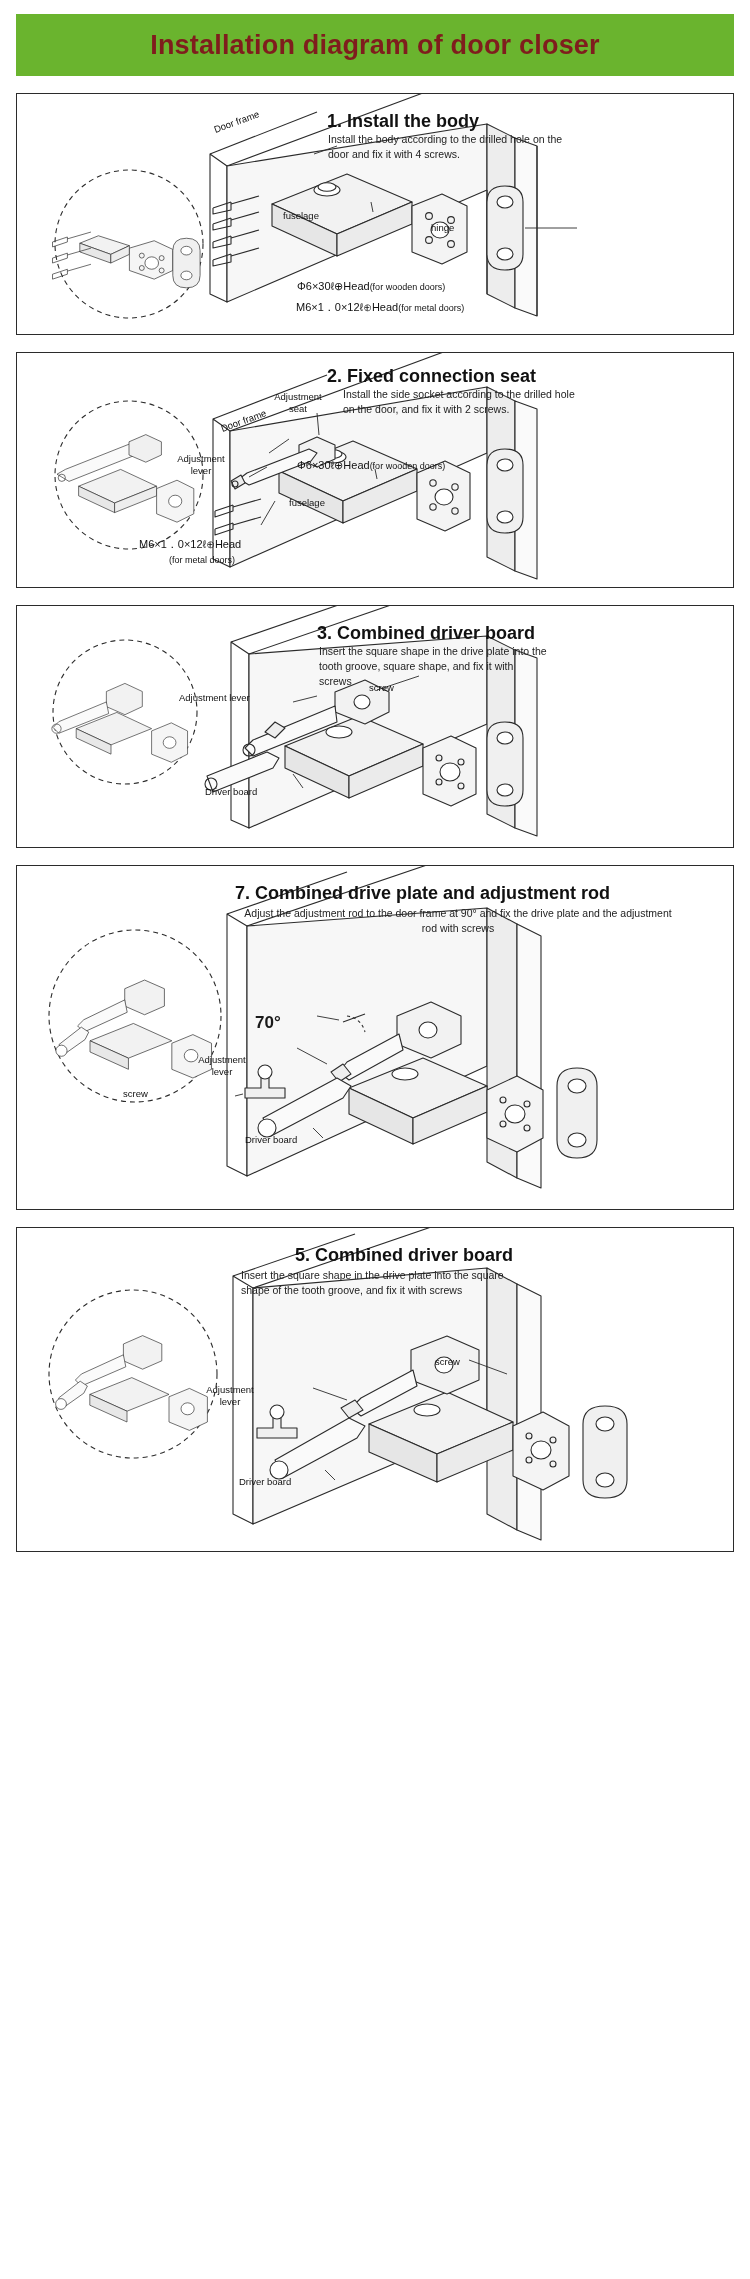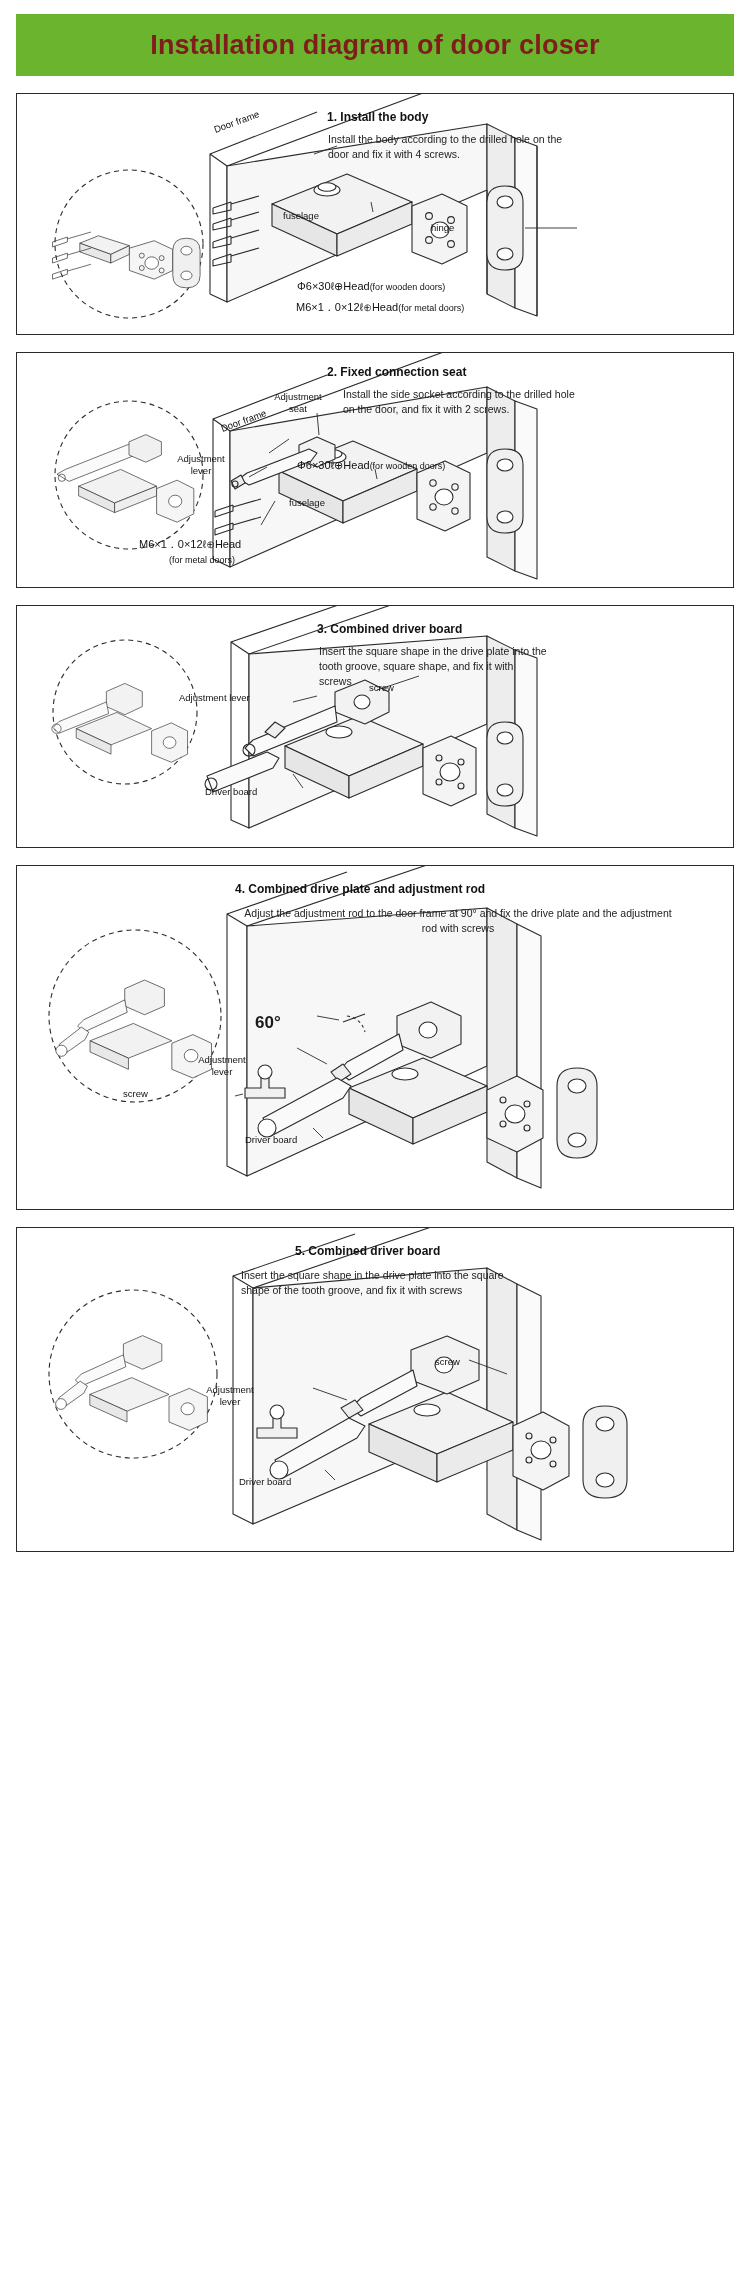--- a/index.html
+++ b/index.html
@@ -37,21 +37,21 @@
   .card {
     margin: 17px 16px 0 16px;
     border: 1px solid #2b2b2b;
     position: relative;
     background: #fff;
     overflow: hidden;
   }
   .card-inner { position: relative; width: 100%; height: 100%; }
   .txt { position: absolute; }
   .step-title {
-    font-size: 12px;
+    font-size: 18px;
     font-weight: bold;
     color: #111;
     line-height: 1.25;
   }
   .step-desc {
     font-size: 10.5px;
     color: #222;
     line-height: 1.45;
   }
   .lbl {
@@ -364,24 +364,24 @@
             <circle cx="4" cy="156" r="9" fill="#fff"></circle>
           </g>
 
           <path d="M300 150 L322 154" stroke-width="0.9"></path>
           <path d="M280 182 L310 198" stroke-width="0.9"></path>
           <path d="M218 230 L226 228" stroke-width="0.9"></path>
           <path d="M296 262 L306 272" stroke-width="0.9"></path>
         </g>
       </svg>
 
-      <div class="txt step-title" style="left:218px; top:16px; width:480px;">4. Combined drive plate and adjustment rod</div>
+      <div class="txt step-title" style="left:218px; top:16px; width:480px;">7. Combined drive plate and adjustment rod</div>
       <div class="txt step-desc" style="left:226px; top:40px; width:430px; text-align:center;">Adjust the adjustment rod to the door frame at 90° and fix the drive plate and the adjustment rod with screws</div>
 
-      <div class="txt big-angle" style="left:238px; top:147px;">60°</div>
+      <div class="txt big-angle" style="left:238px; top:147px;">70°</div>
       <div class="txt lbl lbl-c" style="left:178px; top:188px; width:54px;">Adjustment lever</div>
       <div class="txt lbl" style="left:106px; top:222px;">screw</div>
       <div class="txt lbl" style="left:228px; top:268px;">Driver board</div>
     </div>
   </div>
 
   <div class="card" style="height:325px; margin-bottom:18px;">
     <div class="card-inner">
       <svg class="art" width="716" height="323" viewBox="0 0 716 323">
         <g fill="none" stroke="#2b2b2b" stroke-width="1.1" stroke-linejoin="round">

